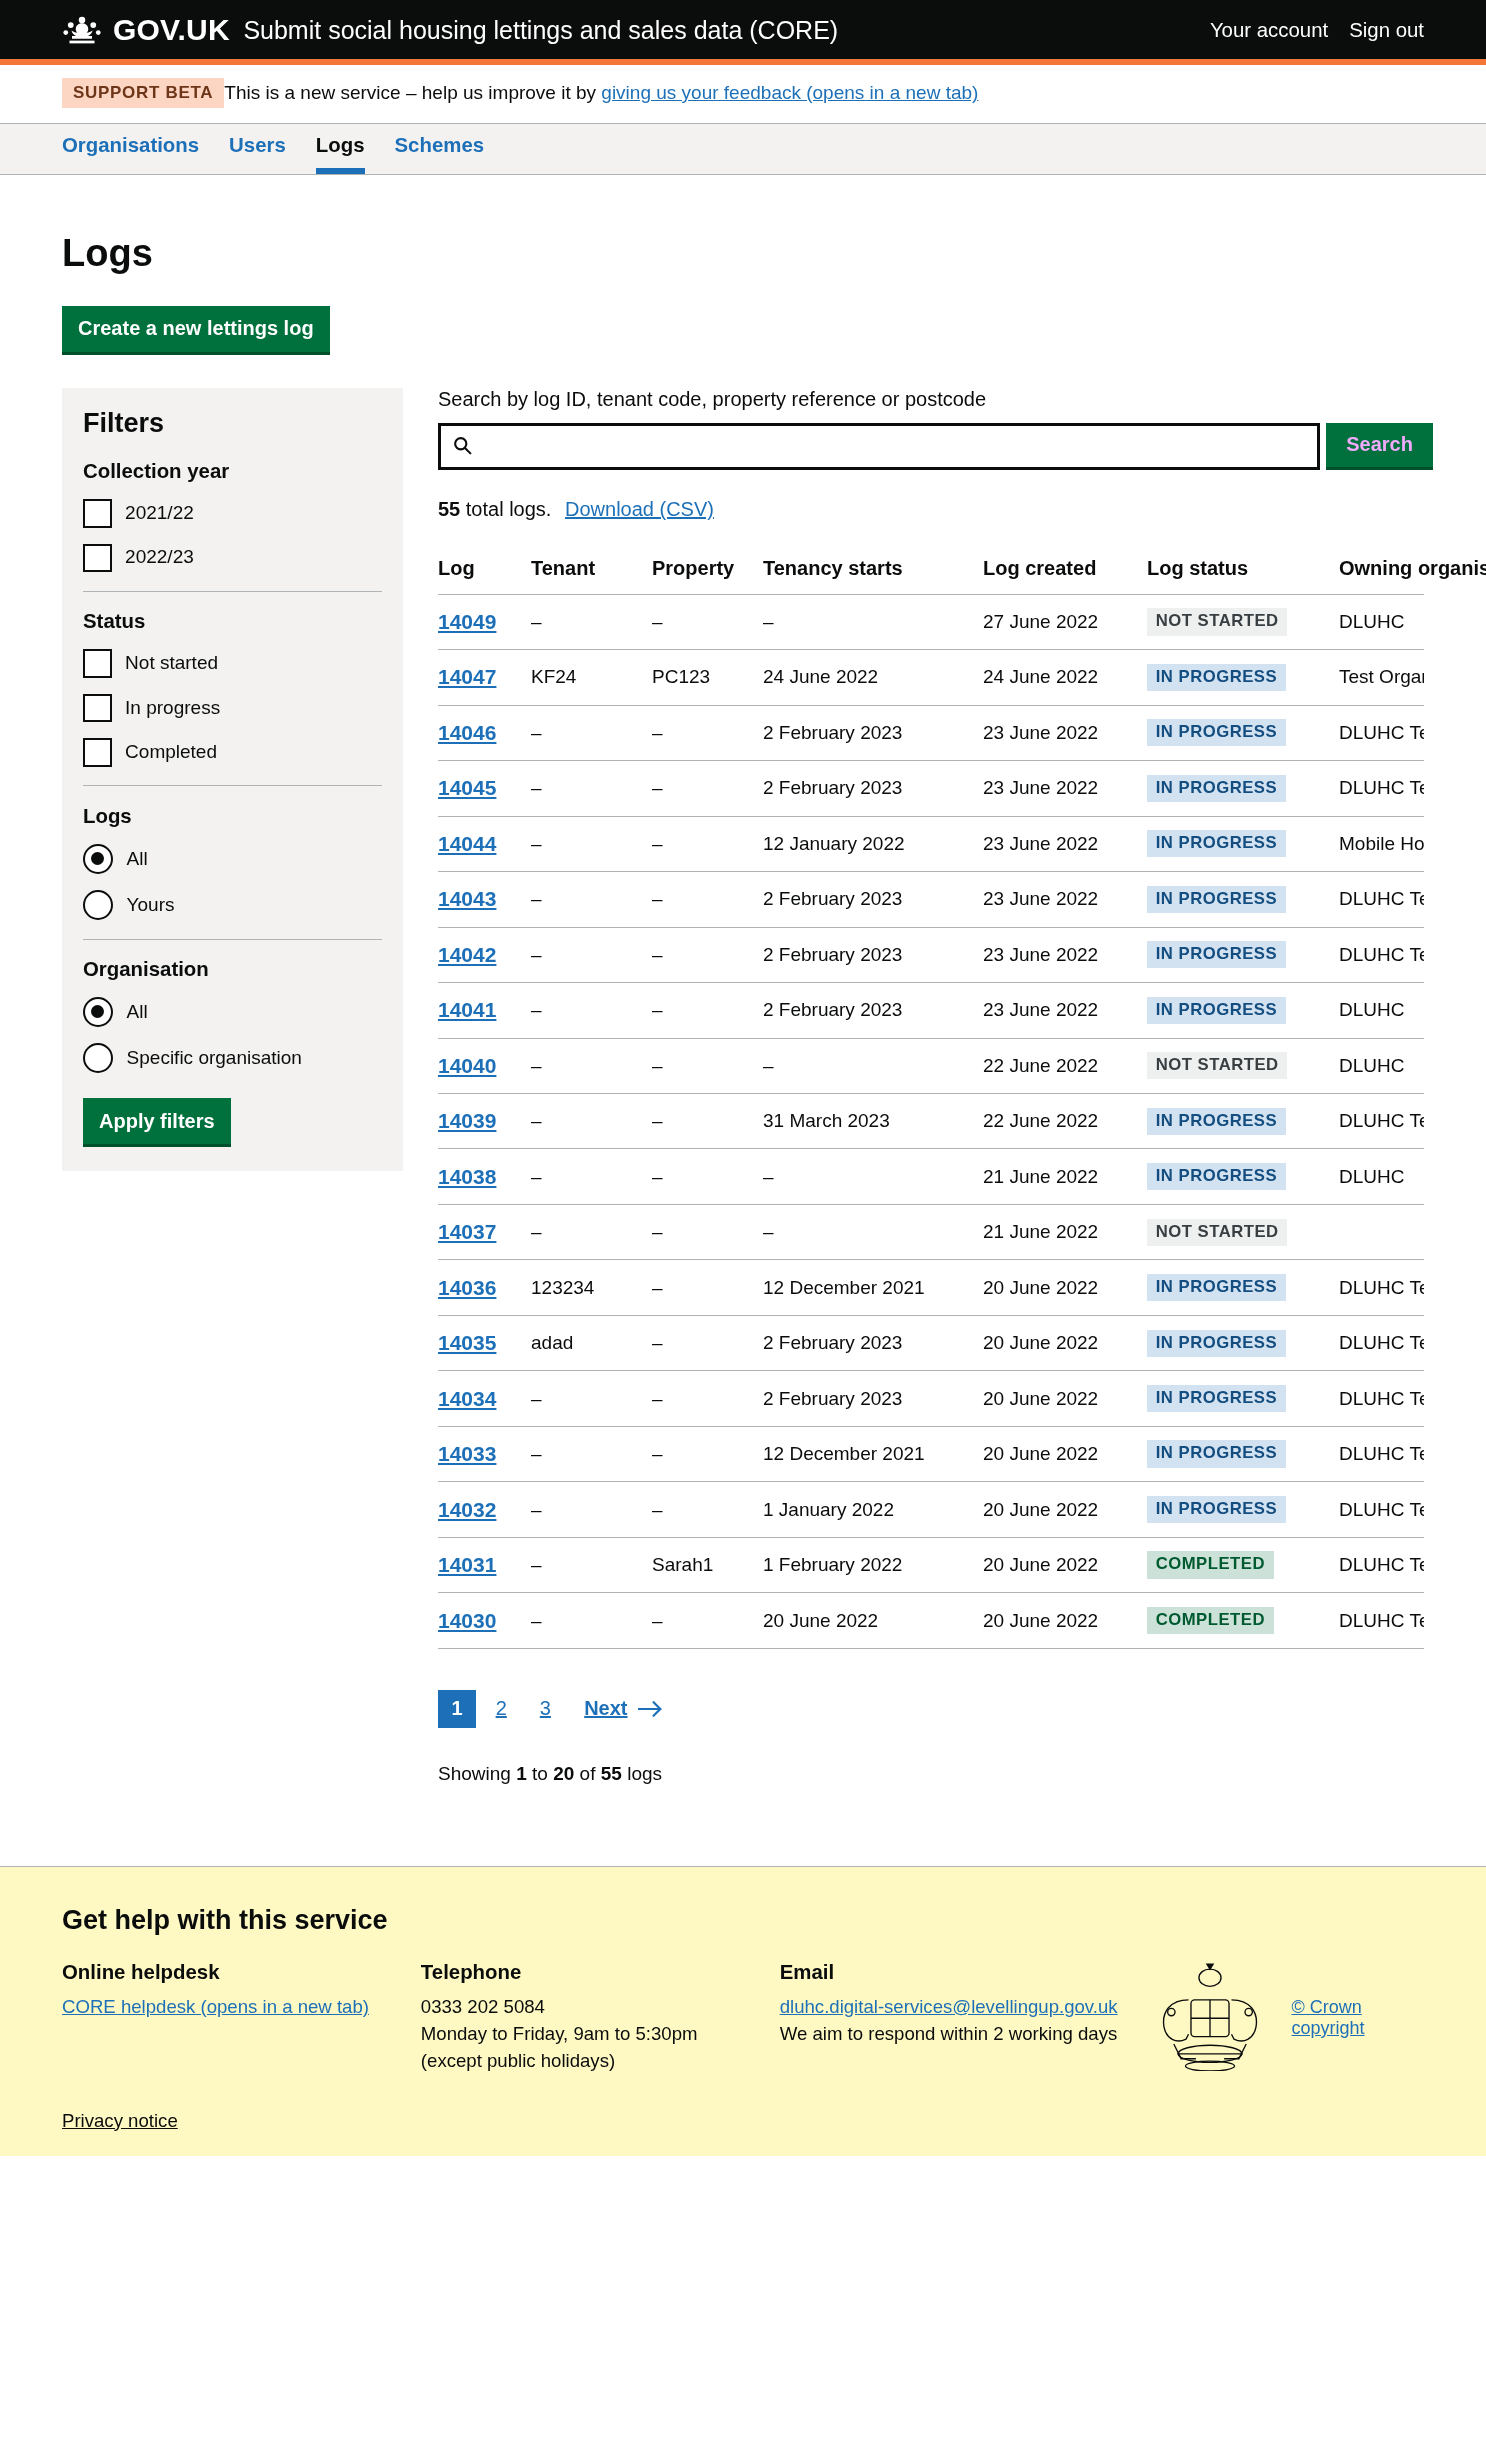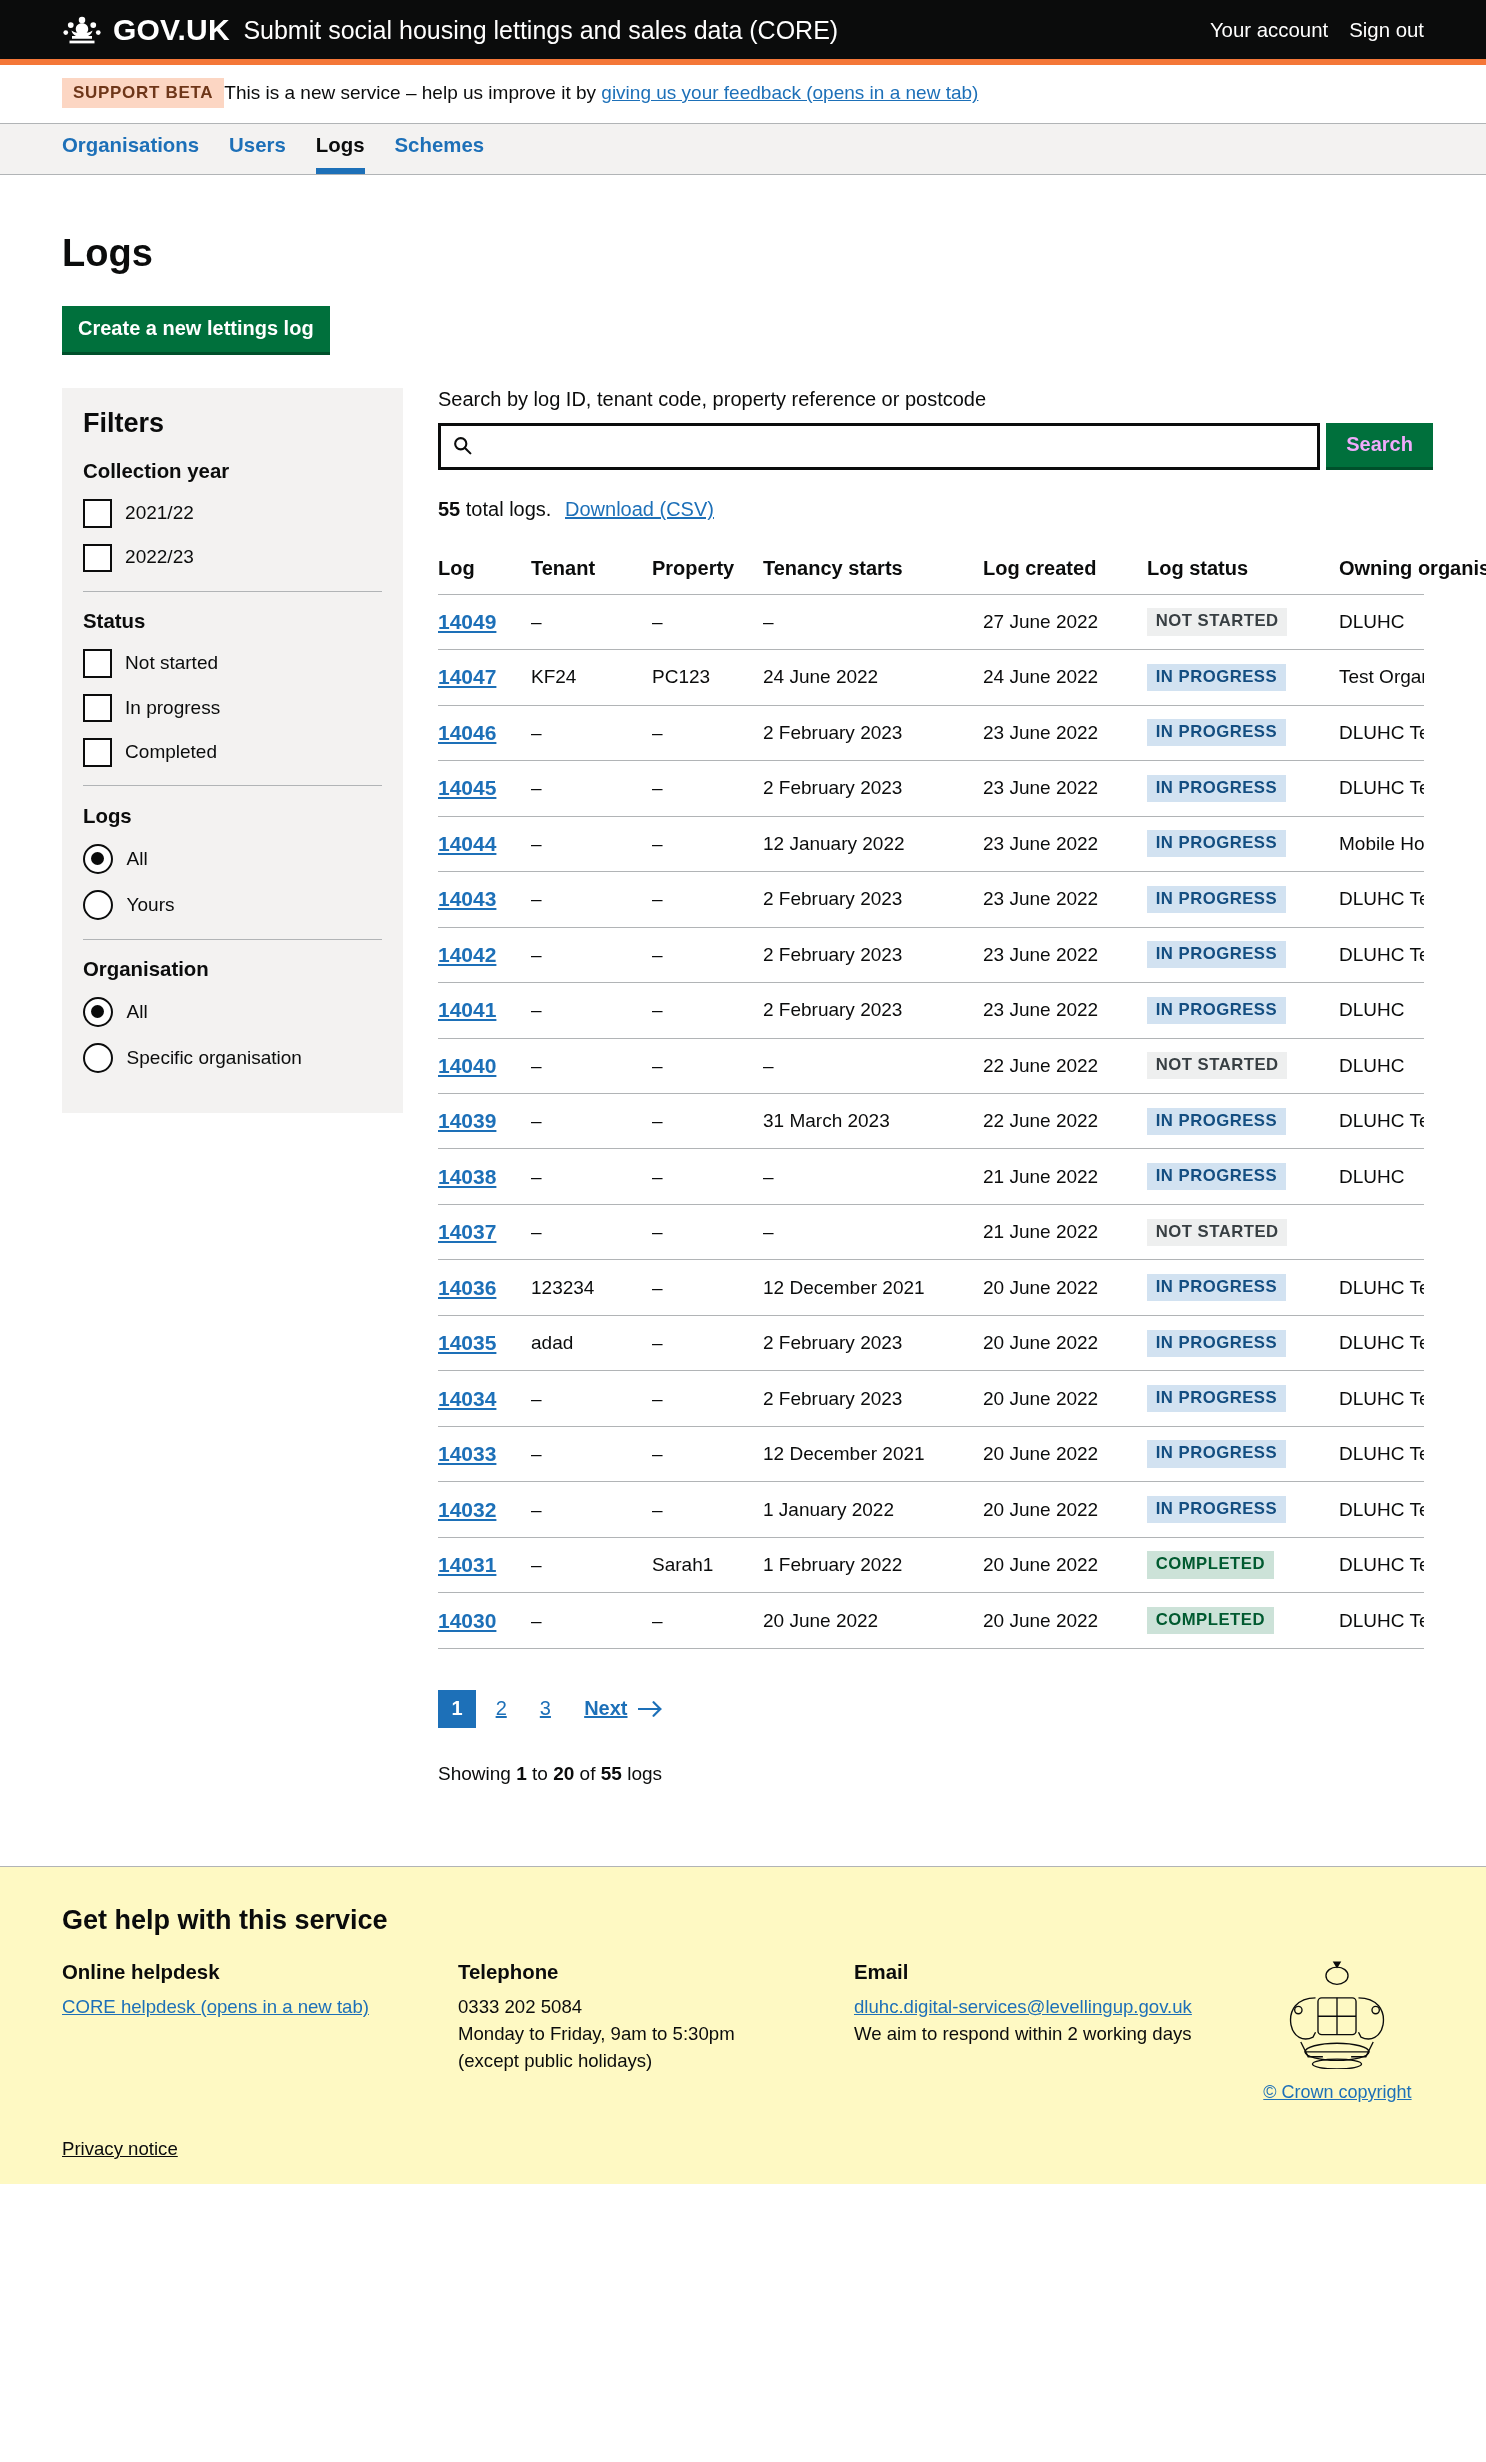--- a/index.html
+++ b/index.html
@@ -344,21 +344,21 @@
   }
   .footer-col p, .footer-col a {
     font-size: 18.6px;
     line-height: 1.45;
     margin: 0;
   }
   .footer-col a { color: #1d70b8; text-decoration: underline; display: inline-block; }
   .crest-wrap {
     margin-left: auto;
     display: flex;
-    flex-direction: column;
+    flex-direction: row;
     align-items: center;
     gap: 11px;
     padding-right: 12.4px;
   }
   .crown-copy {
     font-size: 18px;
     color: #1d70b8;
     text-decoration: underline;
   }
   .footer-bottom {
@@ -472,20 +472,23 @@
         <label class="radio-row">
           <span class="radio-circle checked"></span>
           <span class="opt-label">All</span>
         </label>
         <label class="radio-row">
           <span class="radio-circle"></span>
           <span class="opt-label">Specific organisation</span>
         </label>
       </div>
 
+      <div class="apply-wrap">
+        <button class="btn-green">Apply filters</button>
+      </div>
     </aside>
 
     <section class="results">
       <label class="search-label">Search by log ID, tenant code, property reference or postcode</label>
       <div class="search-row">
         <div class="search-field">
           <span>
             <svg width="21" height="21" viewBox="0 0 24 24" fill="none" stroke="#0b0c0c" stroke-width="2.4" aria-hidden="true">
               <circle cx="10" cy="10" r="6.4"></circle>
               <line x1="14.8" y1="14.8" x2="21" y2="21" stroke-linecap="round"></line>

